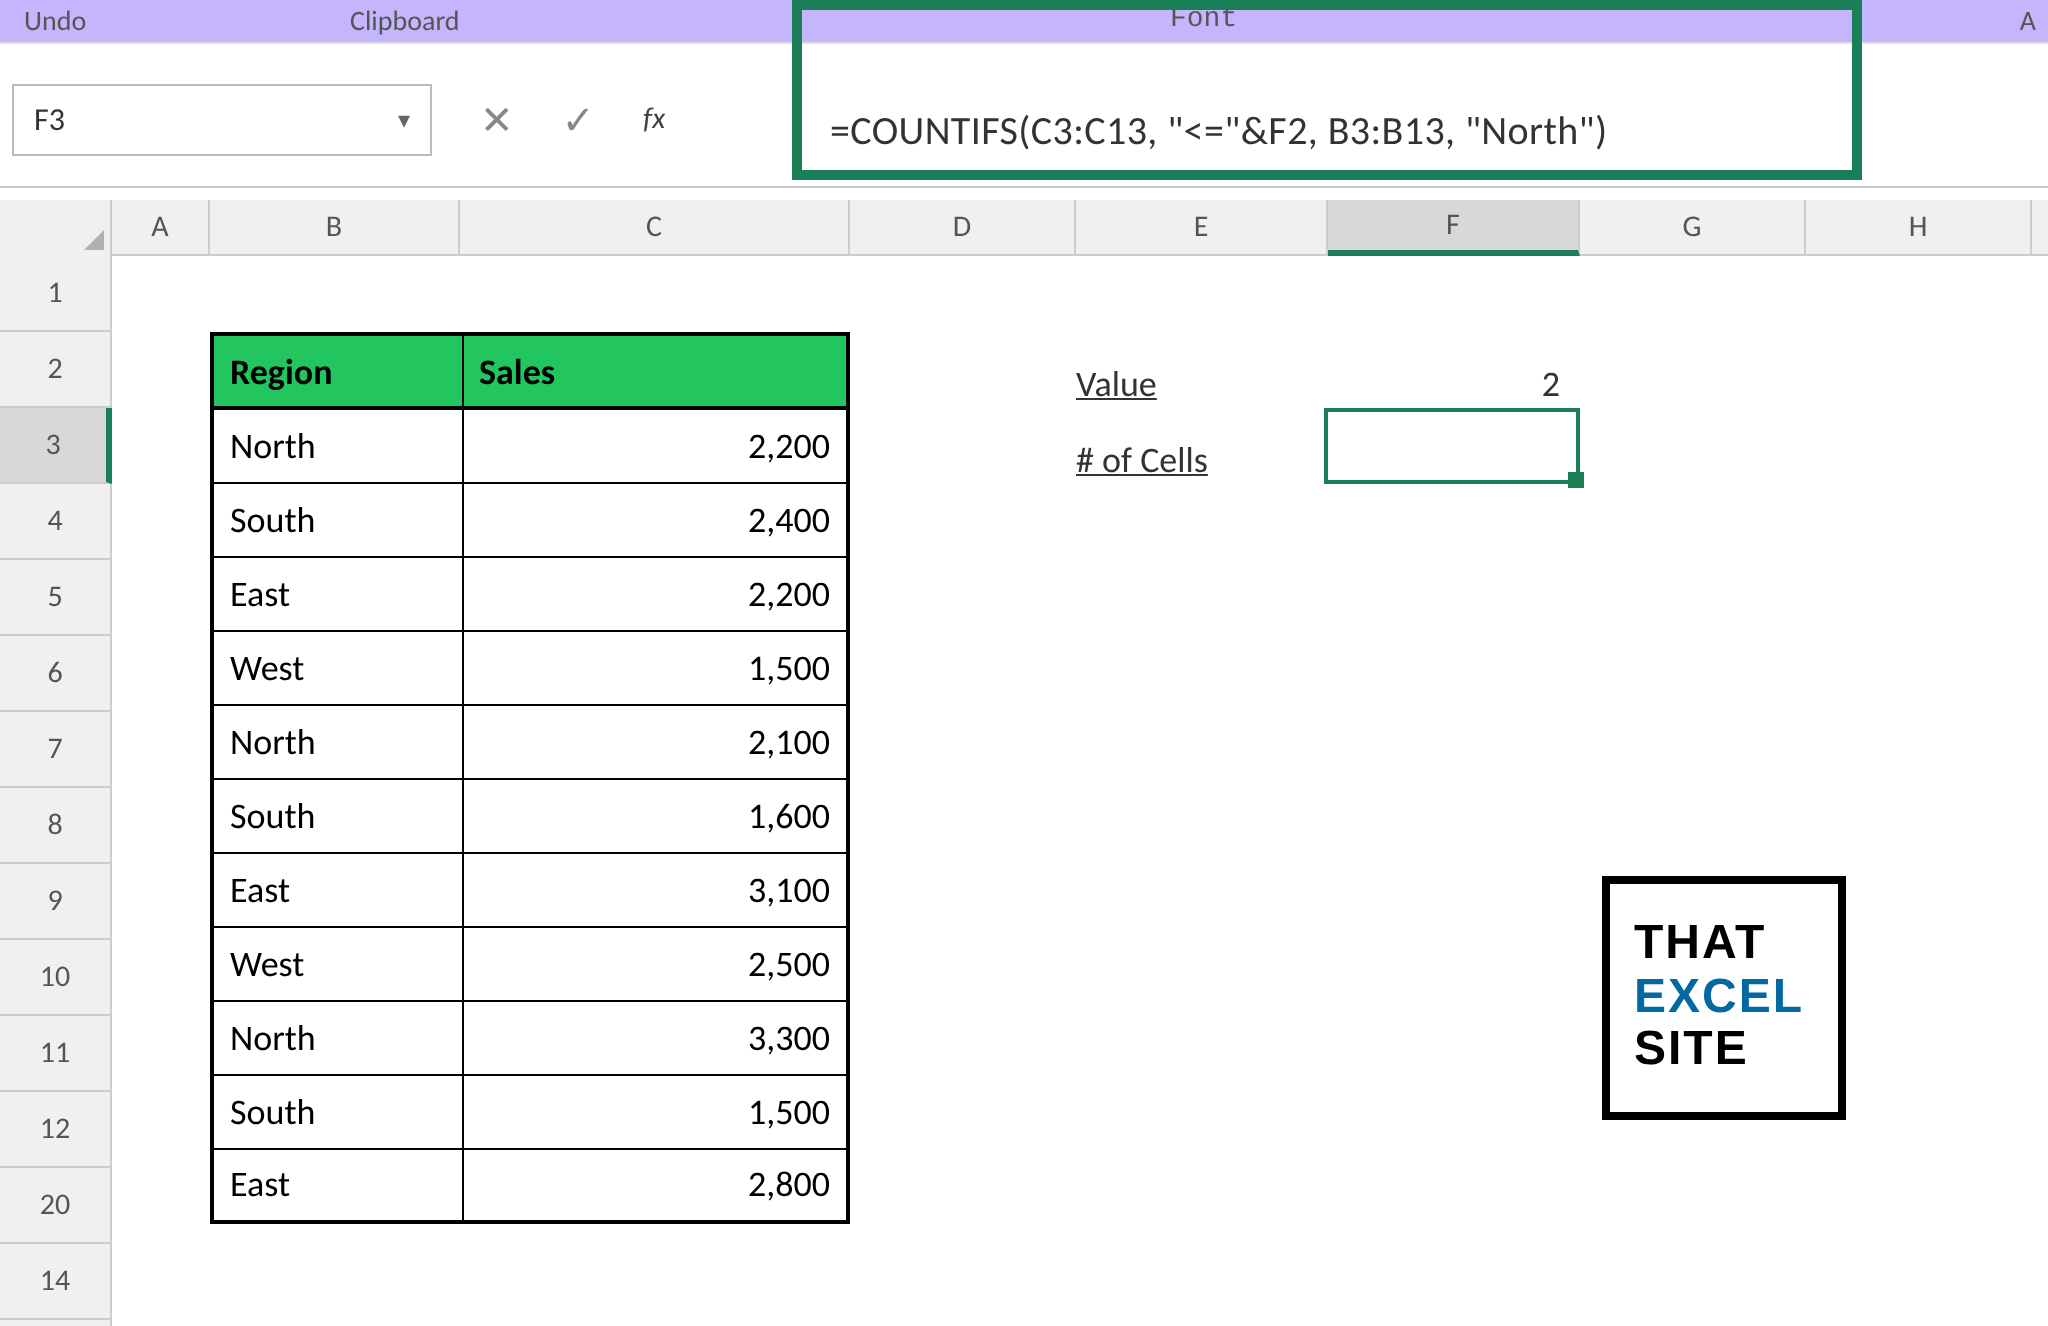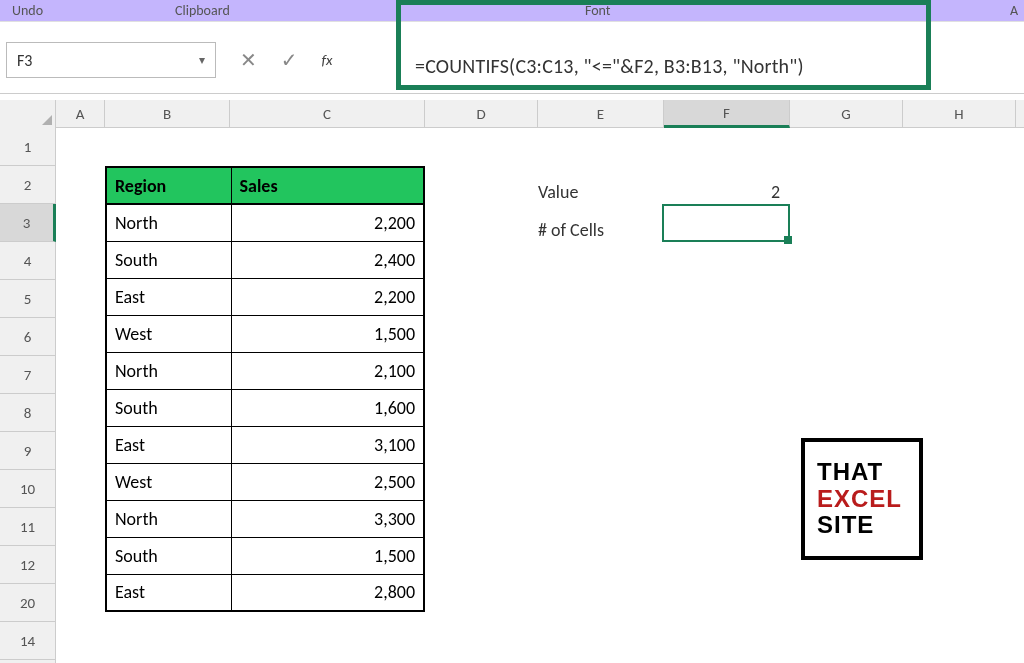--- a/index.html
+++ b/index.html
@@ -16,21 +16,21 @@
       position: absolute;
       top: 0; left: 0; right: 0; height: 22px;
       background: #c4b5fd;
       border-bottom: 1px solid #e0e0e0;
       color: #555;
       font-size: 14px;
     }
     .ribbon-labels span { position: absolute; top: 2px; }
     .rl-undo { left: 12px; }
     .rl-clip { left: 175px; }
-    .rl-font { left: 585px; }
+    .rl-font { left: 585px; font-family: Liberation Mono, monospace; }
     .rl-a { right: 6px; }
 
     .formula-row {
       position: absolute;
       top: 24px; left: 0; right: 0;
       height: 70px;
       background: #fff;
       border-bottom: 1px solid #ccc;
     }
     .name-box {
@@ -158,21 +158,21 @@
     .data-table .th-sep th:first-child,
     .data-table td:first-child { width: 125px; }
     .data-table td.num { text-align: right; }
     .data-table thead tr { border-bottom: 2.5px solid #000; }
 
     .side-labels {
       position: absolute;
       left: 482px; top: 45px;
       font-size: 18px; color: #333;
     }
-    .side-labels .row { height: 38px; display: flex; align-items: center; }
+    .side-labels .row { height: 38px; display: flex; align-items: center; text-decoration: underline; }
 
     .side-values {
       position: absolute;
       left: 608px; top: 45px;
       text-align: right;
       font-size: 18px; color: #333;
       width: 126px;
     }
     .side-values .row { height: 38px; display:flex; align-items:center; justify-content:flex-end; padding-right:10px; }
 
@@ -198,21 +198,21 @@
       border: 4px solid #000;
       display: flex; flex-direction: column;
       justify-content: center;
       padding-left: 12px;
       font-family: Arial, sans-serif;
       font-weight: 900;
       font-size: 24px;
       line-height: 1.1;
       letter-spacing: 1px;
     }
-    .logo-box .l2 { color: #b91c1c; }
+    .logo-box .l2 { color: #0369a1; }
   </style>
 </head>
 <body>
 
 <div class="ribbon-labels">
   <span class="rl-undo">Undo</span>
   <span class="rl-clip">Clipboard</span>
   <span class="rl-font">Font</span>
   <span class="rl-a">A</span>
 </div>

